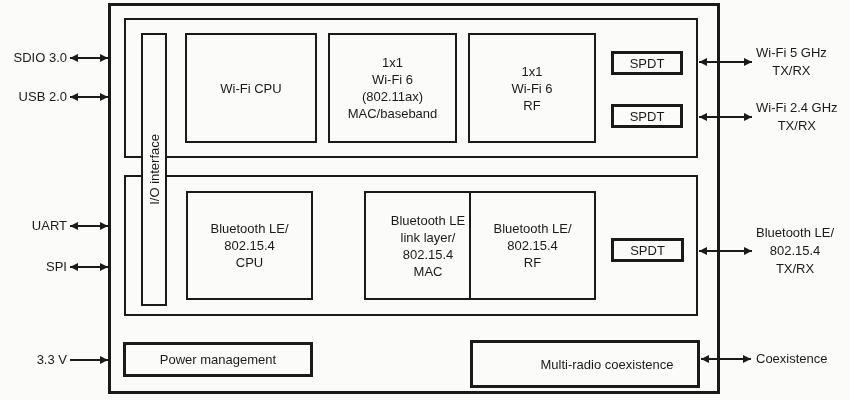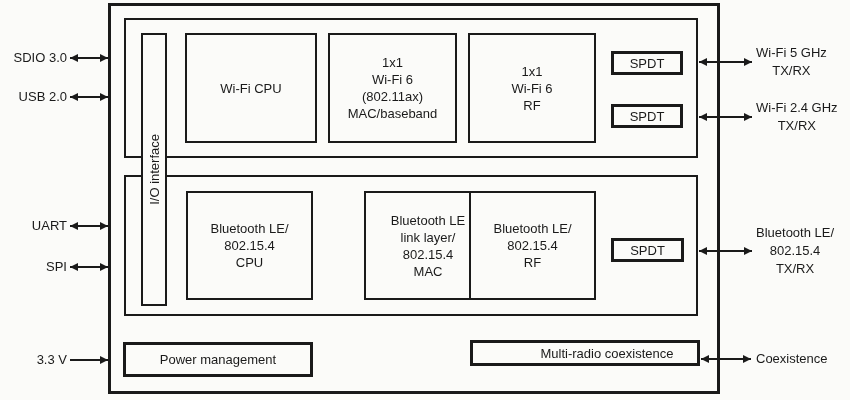--- a/index.html
+++ b/index.html
@@ -59,21 +59,21 @@
   .wifi-cpu { left: 185px; top: 33px; width: 132px; height: 110px; }
   .wifi-mac { left: 328px; top: 33px; width: 129px; height: 110px; }
   .wifi-rf  { left: 468px; top: 33px; width: 128px; height: 110px; }
   .spdt-1   { left: 611px; top: 51px;  width: 72px; height: 24px; }
   .spdt-2   { left: 611px; top: 104px; width: 72px; height: 24px; }
   .bt-cpu   { left: 186px; top: 191px; width: 127px; height: 109px; }
   .bt-mac   { left: 328px; top: 191px; width: 128px; height: 109px; margin-left: 36px; }
   .bt-rf    { left: 469px; top: 191px; width: 127px; height: 109px; }
   .spdt-3   { left: 611px; top: 238px; width: 73px; height: 24px; }
   .power    { left: 123px; top: 342px; width: 190px; height: 35px; }
-  .coex     { left: 470px; top: 340px; width: 230px; height: 26px; padding-left: 44px; }
+  .coex     { left: 470px; top: 340px; width: 230px; height: 48px; padding-left: 44px; }
 
   
   .port-label {
     position: absolute;
     white-space: pre-line;
     line-height: 18px;
     z-index: 3;
   }
   .port-label.left  { left: 0; width: 67px; text-align: right; }
   .port-label.right { left: 756px; text-align: center; }

